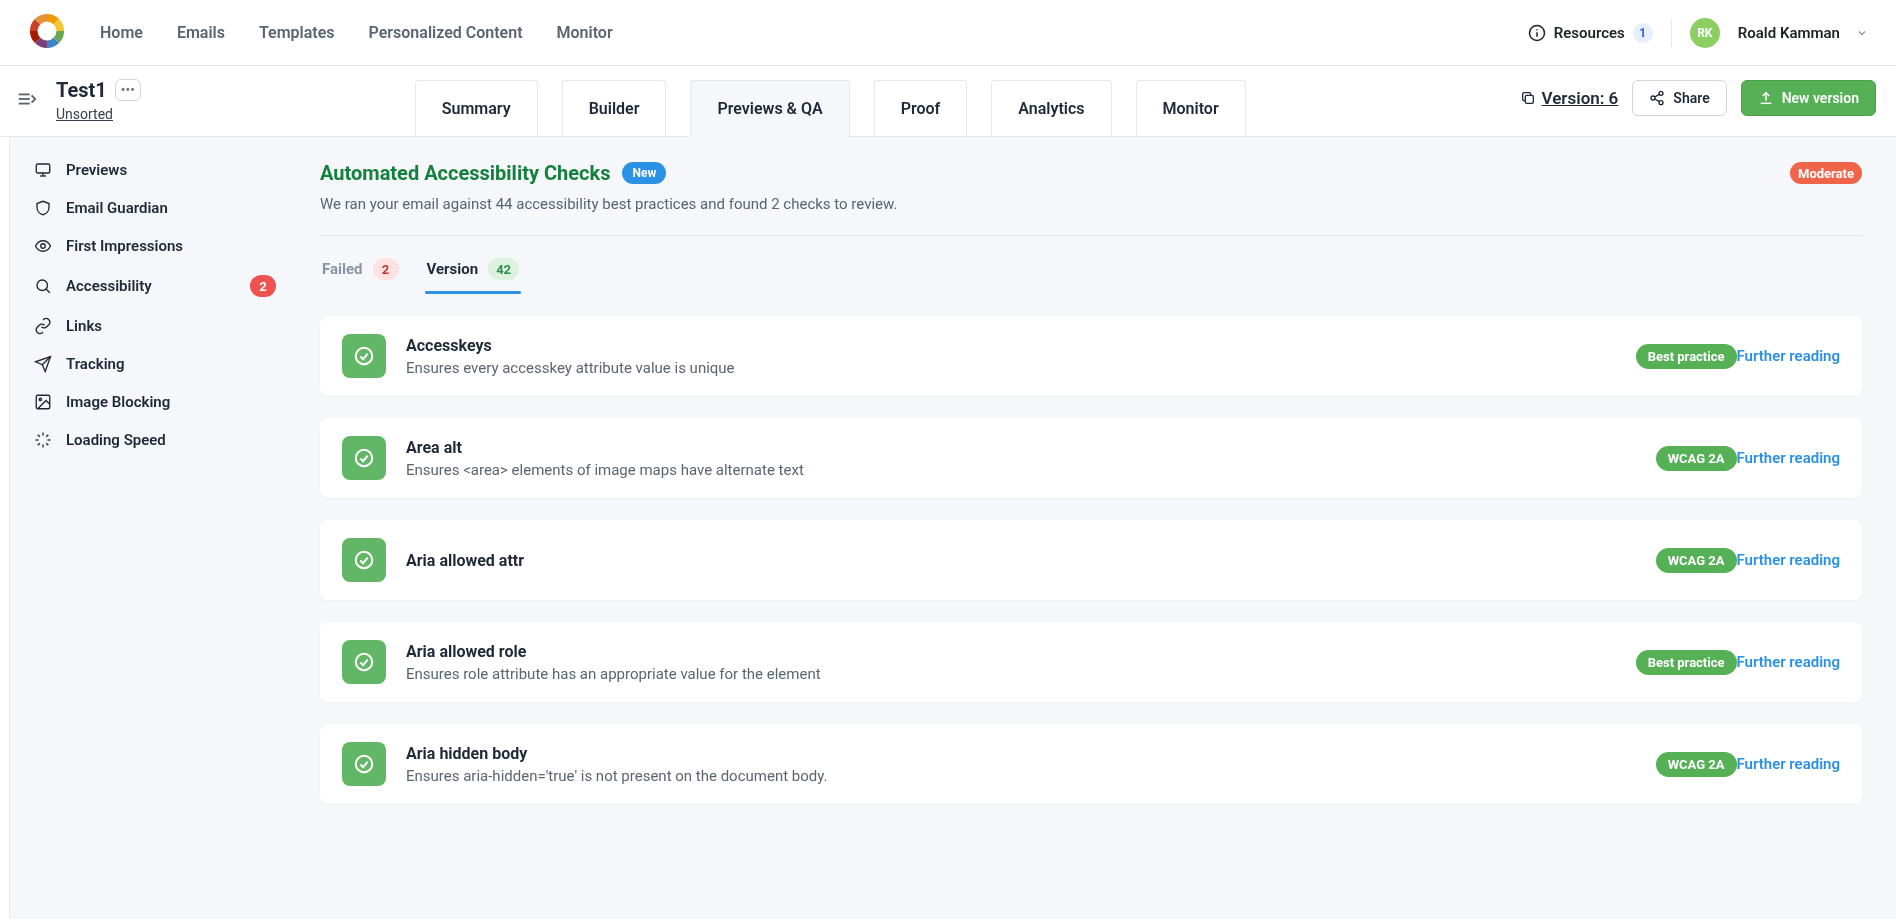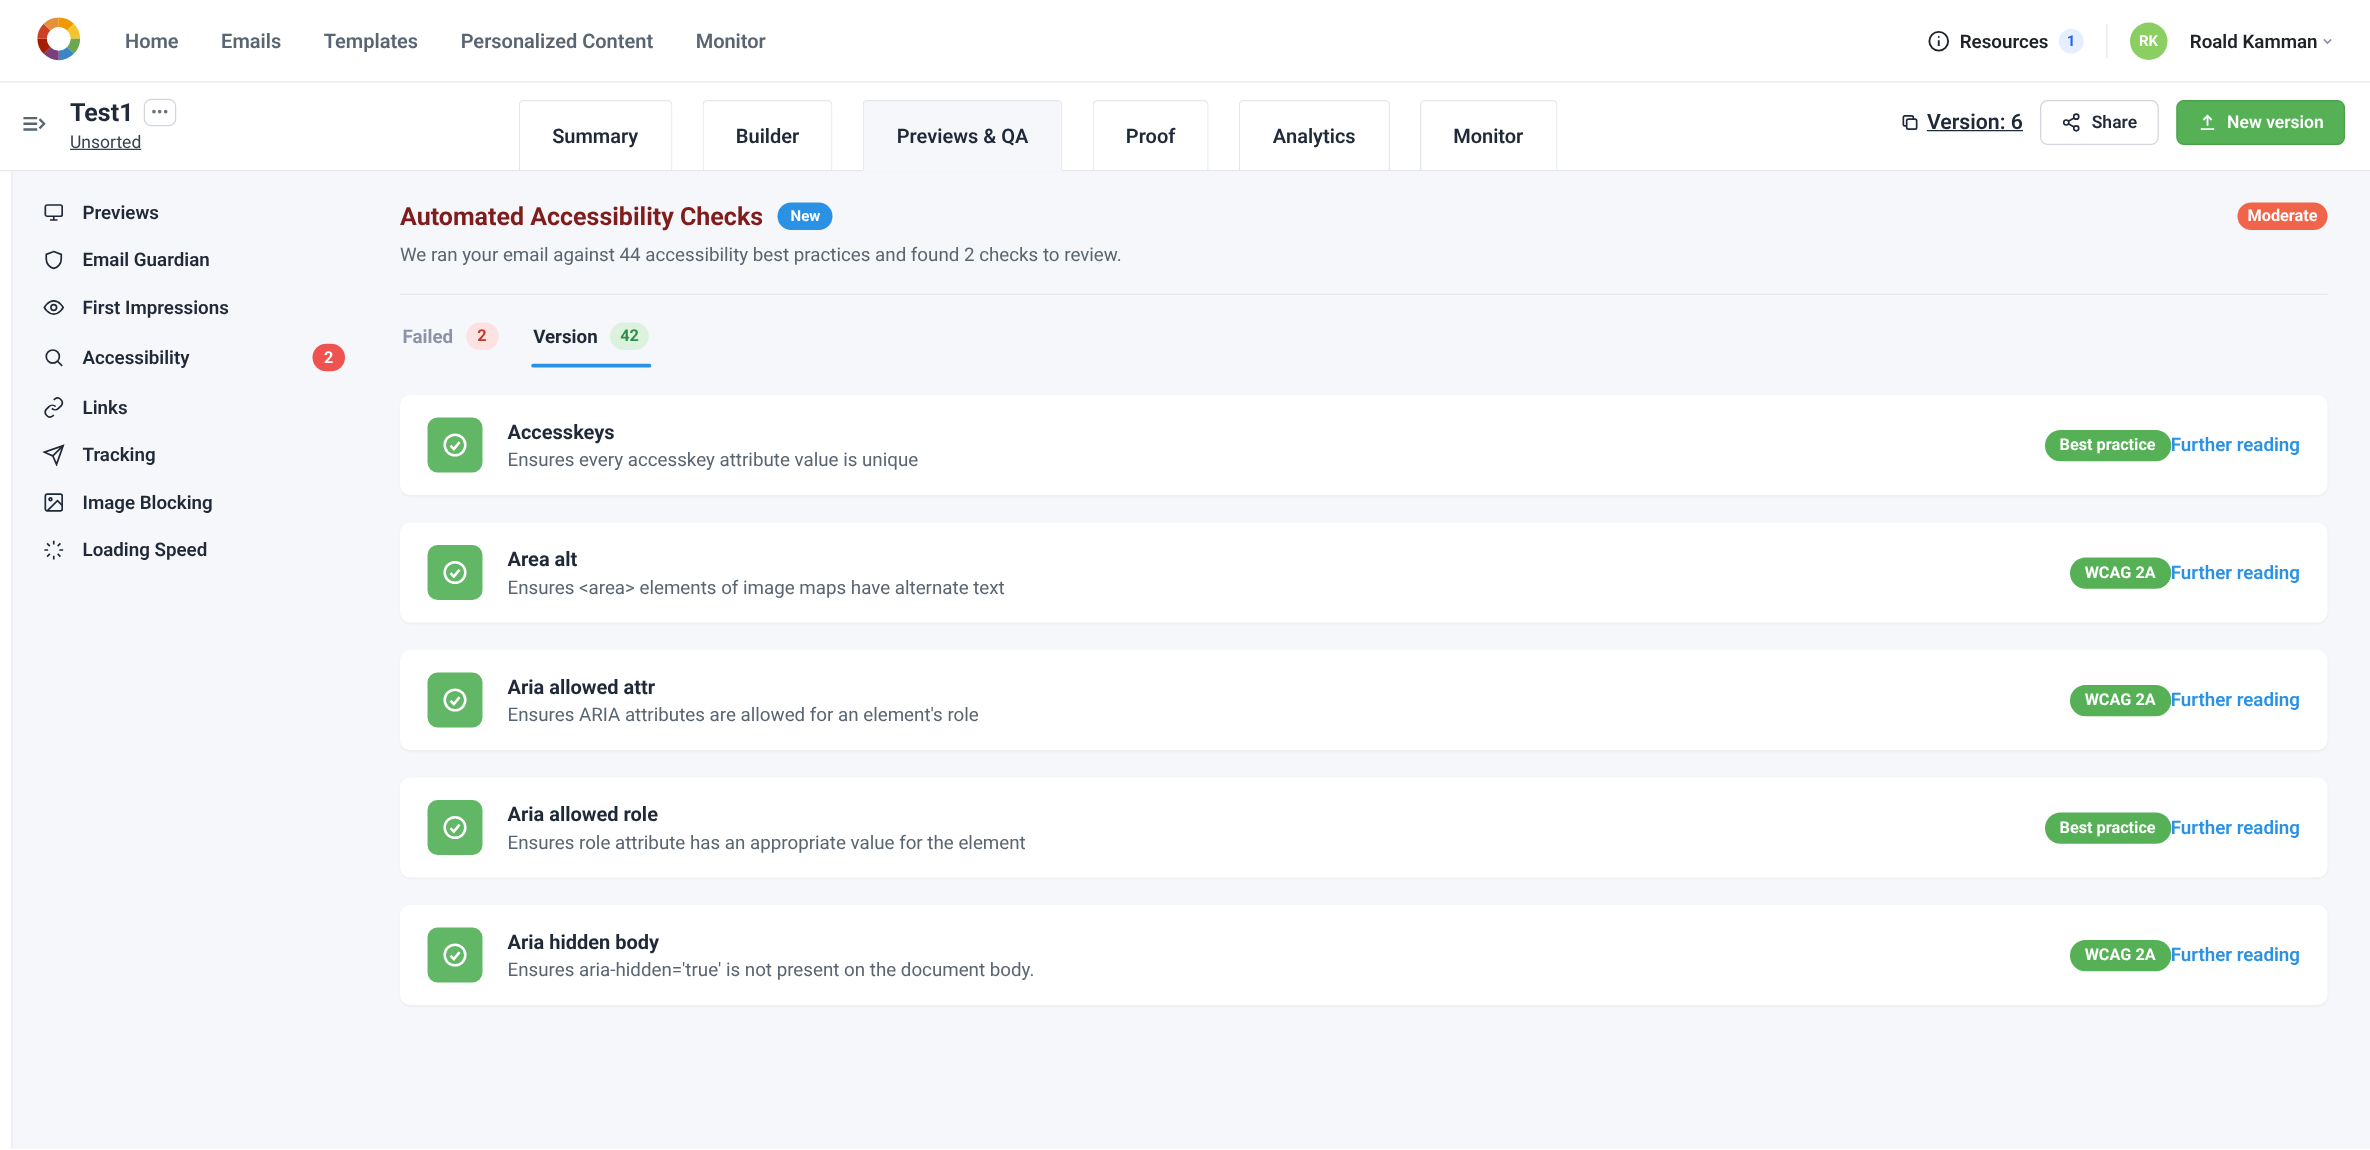--- a/index.html
+++ b/index.html
@@ -9,21 +9,21 @@
   .topnav { height: 66px; display: flex; align-items: center; justify-content: space-between; padding: 0 28px; border-bottom: 1px solid #e5e7eb; }
   .topnav-left { display: flex; align-items: center; gap: 34px; }
   .logo { width: 38px; height: 38px; }
   .nav-link { color: #5a6572; font-size: 16px; font-weight: 600; cursor: pointer; }
   .topnav-right { display: flex; align-items: center; gap: 18px; }
   .resources { display: flex; align-items: center; gap: 8px; font-size: 15px; font-weight: 600; color: #1f2328; cursor: pointer; }
   .count-badge { display: inline-flex; align-items: center; justify-content: center; min-width: 20px; height: 20px; padding: 0 6px; border-radius: 10px; font-size: 12px; font-weight: 700; }
   .badge-blue-light { background: #e5efff; color: #2563eb; }
   .vdiv { width: 1px; height: 28px; background: #e5e7eb; }
   .avatar { width: 30px; height: 30px; border-radius: 50%; background: #8bcf63; color: #fff; display: inline-flex; align-items: center; justify-content: center; font-size: 12px; font-weight: 700; }
-  .username { font-size: 15px; font-weight: 600; color: #1f2328; display: flex; align-items: center; gap: 2px; cursor: pointer;}
+  .username { font-size: 15px; font-weight: 600; color: #1f2328; display: flex; align-items: center; gap: 16px; cursor: pointer;}
   .chevron { color: #8a94a6; }
 
   
   .subheader { display: flex; align-items: center; justify-content: space-between; padding: 12px 20px 0 10px; border-bottom: 1px solid #e5e7eb; position: relative; }
   .subheader-left { display: flex; align-items: flex-start; gap: 12px; padding-bottom: 14px;}
   .sidebar-toggle { color: #5a6572; padding: 6px; cursor: pointer; margin-top:4px;}
   .title-block { display: flex; flex-direction: column; gap: 4px; }
   .title-row { display: flex; align-items: center; gap: 8px; }
   .title { font-size: 20px; font-weight: 700; color: #1f2937; }
   .dots-btn { border: 1px solid #d1d5db; border-radius: 6px; width: 26px; height: 22px; display:inline-flex; align-items:center; justify-content:center; cursor:pointer; color:#6b7280; background:#fff; font-size:14px; line-height:1;}
@@ -49,21 +49,21 @@
   .side-item .pill { margin-left:auto; }
   .pill { display:inline-flex; align-items:center; justify-content:center; min-width:26px; height:22px; padding:0 8px; border-radius:11px; font-size:13px; font-weight:700;}
   .pill-red { background:#ef5350; color:#fff; }
   .pill-red-light { background:#fde2e1; color:#c0392b; }
   .pill-green-light { background:#dcf2de; color:#2f8f46; }
   .pill-orange { background:#f06449; color:#fff; }
   .pill-blue { background:#2a91e5; color:#fff; }
 
   .content { flex:1; padding: 24px 34px 40px 20px; }
   .section-header { display:flex; align-items:center; gap:12px; }
-  .section-title { font-size:20px; font-weight:700; color:#7f1d1d; }
+  .section-title { font-size:20px; font-weight:700; color:#15803d; }
   .new-badge { border-radius:12px; padding:3px 10px; font-size:12px; font-weight:700;}
   .section-badge-right { margin-left:auto; }
   .section-sub { color:#5a6572; font-size:15px; margin-top:10px; }
   .hr { height:1px; background:#e5e7eb; margin: 22px 0 16px; }
 
   .result-tabs { display:flex; gap:24px; margin-bottom: 22px;}
   .rtab { display:flex; align-items:center; gap:10px; padding: 6px 2px 14px; font-size:15px; font-weight:700; color:#8a94a6; cursor:pointer; position:relative;}
   .rtab.active { color:#1f2937; }
   .rtab.active::after { content:""; position:absolute; left:0; right:0; bottom:0; height:3px; background:#2a91e5; border-radius:2px;}
 
@@ -305,21 +305,20 @@
         </div>
         <div class="check-card">
           <span class="status-icon">
             <svg width="22" height="22" viewBox="0 0 24 24" fill="none" stroke-width="2.2">
               <circle cx="12" cy="12" r="9"></circle>
               <polyline points="8 12.5 11 15.5 16 9.5"></polyline>
             </svg>
           </span>
           <div class="check-body">
             <div class="check-title">Aria allowed attr</div>
-            <div class="check-desc">Ensures ARIA attributes are allowed for an element's role</div>
           </div>
           <div class="check-right">
             <span class="tag">WCAG 2A</span>
             <span class="further">Further reading</span>
           </div>
         </div>
         <div class="check-card">
           <span class="status-icon">
             <svg width="22" height="22" viewBox="0 0 24 24" fill="none" stroke-width="2.2">
               <circle cx="12" cy="12" r="9"></circle>

